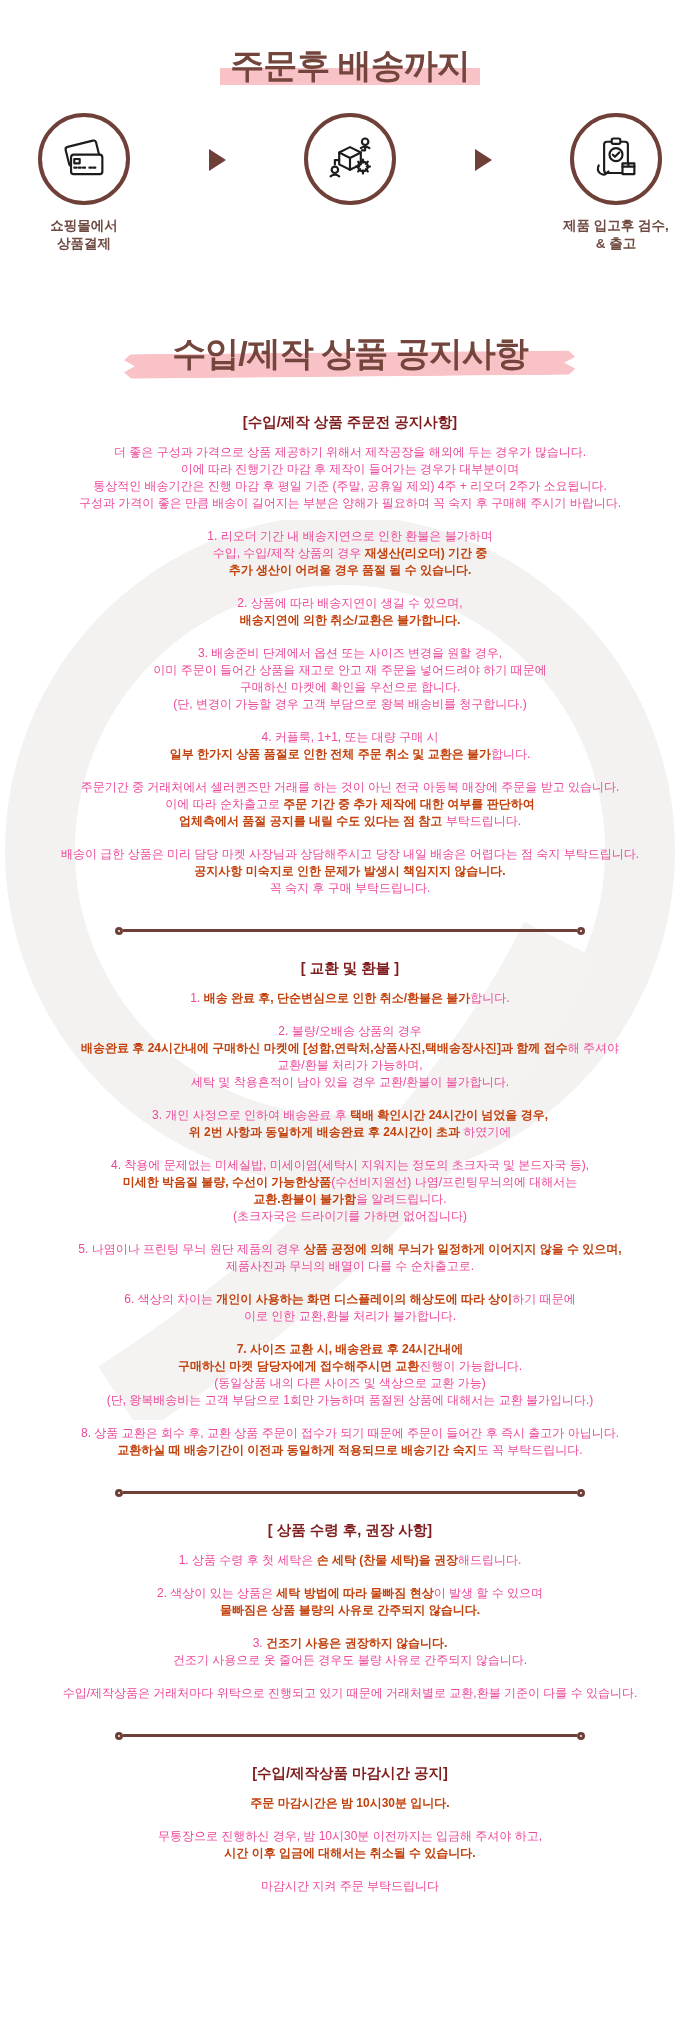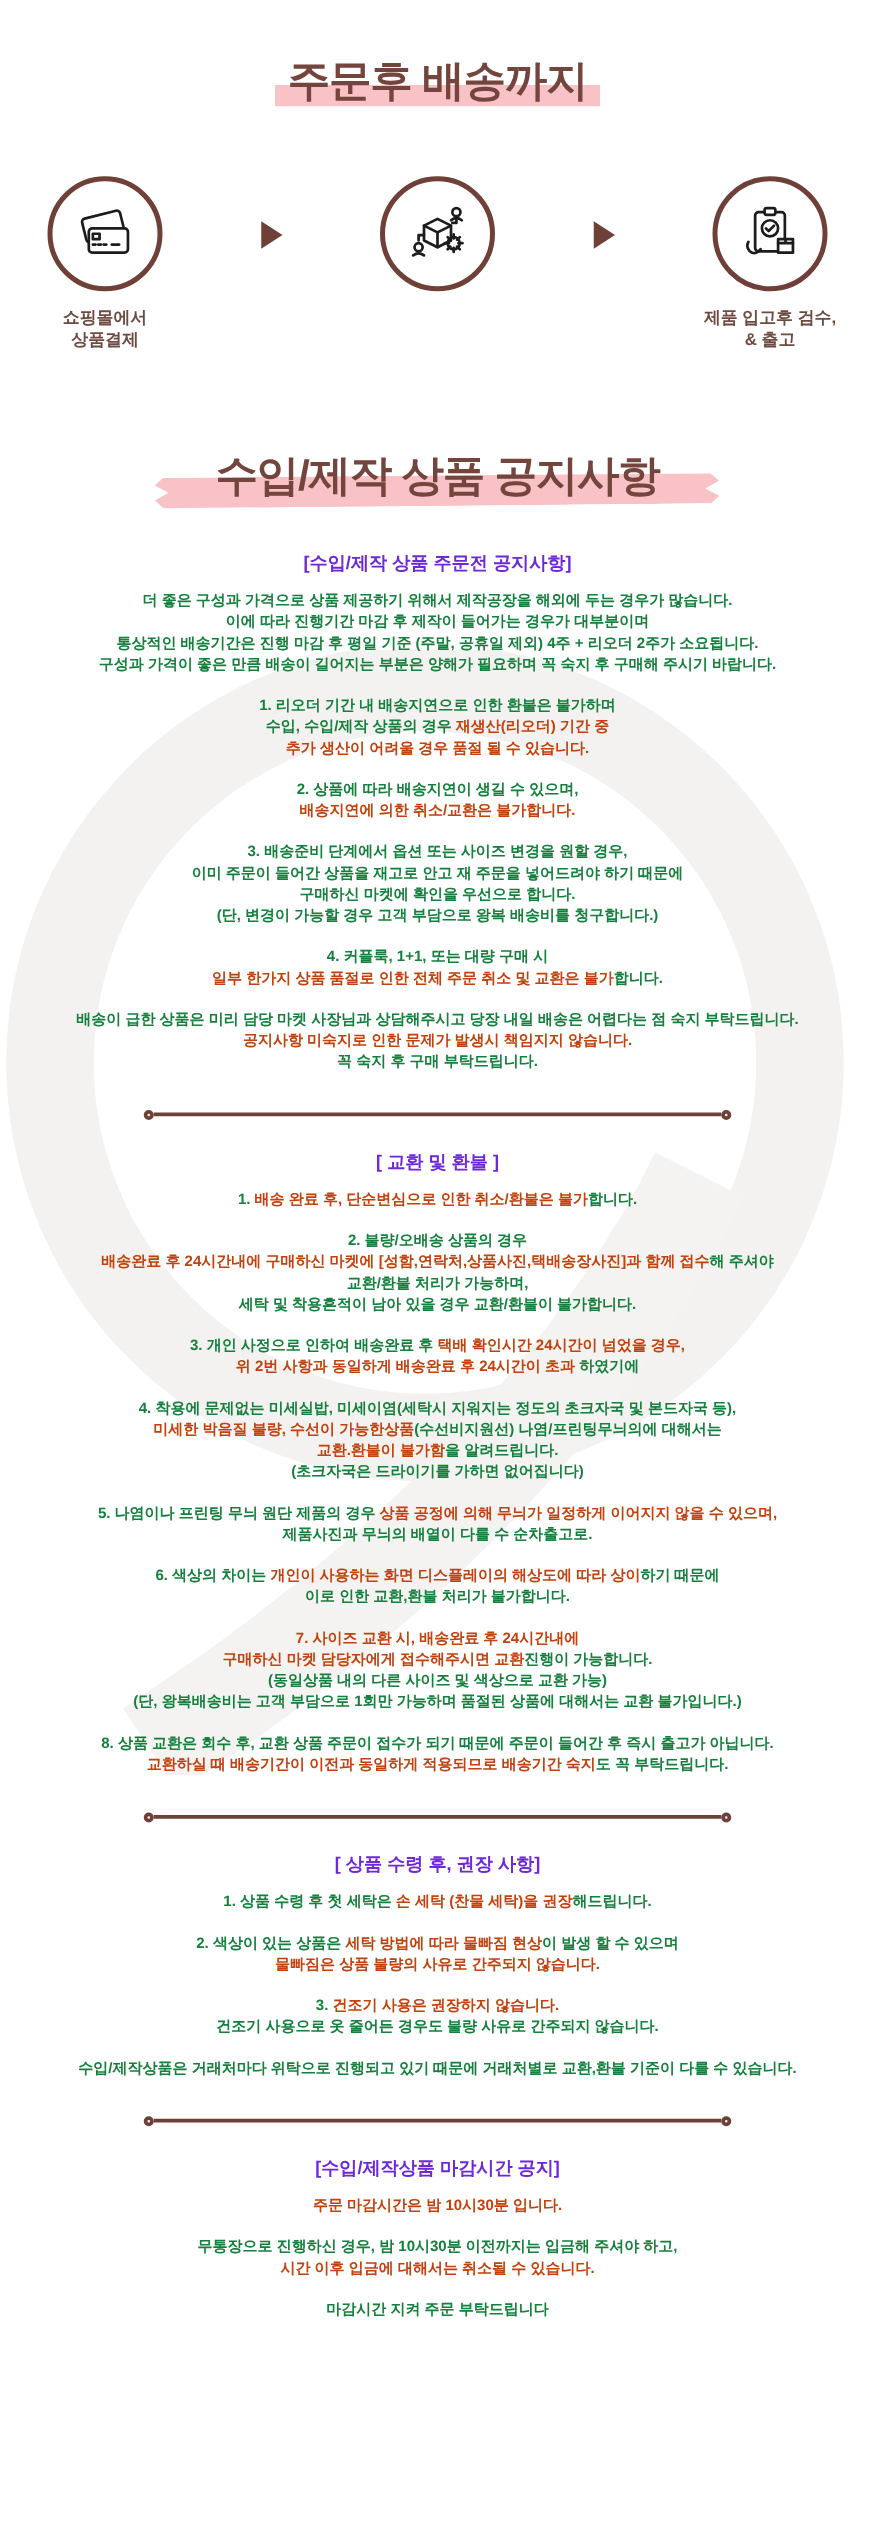--- a/index.html
+++ b/index.html
@@ -3,44 +3,44 @@
 <meta charset="utf-8">
 <style>
   * { margin:0; padding:0; box-sizing:border-box; }
   body { background:#ffffff; font-family:"Liberation Sans","DejaVu Sans",sans-serif; }
   .page { position:relative; width:700px; height:2030px; margin:0 auto; background:#fff;
           overflow:hidden; padding-top:46px; text-align:center; }
   .wm { position:absolute; left:0; top:520px; z-index:0; pointer-events:none; }
   .content { position:relative; z-index:1; }
 
   
-  .main-title-wrap { margin-bottom:56px; }
+  .main-title-wrap { margin-bottom:28px; }
   .main-title { position:relative; z-index:0; display:inline-block;
     font-size:34px; font-weight:900; letter-spacing:-1px; color:#74453c; line-height:1.15; }
   .band { position:absolute; z-index:-1; left:-10px; right:-10px; bottom:0px; height:17px;
     background:#f9c2c6; }
   .tape { position:absolute; z-index:-1; left:-48px; right:-48px; bottom:-4px; height:25px;
     background:#f9c2c6; transform:rotate(-0.6deg);
     clip-path:polygon(1.5% 0,98.5% 4%,100% 28%,97.5% 52%,100% 76%,98.5% 100%,1.5% 97%,0 72%,2.4% 48%,0 24%); }
 
   
   .process-row { display:flex; justify-content:space-between; align-items:flex-start; margin-bottom:80px; }
   .step { width:168px; }
   .circle { width:92px; height:92px; margin:0 auto; border:4px solid #6e4038; border-radius:50%;
     background:#fff; display:flex; align-items:center; justify-content:center; }
   .caption { margin-top:12px; font-size:13.5px; font-weight:bold; color:#6f4a41; line-height:1.35; }
   .arrow { width:0; height:0; margin:36px 2px 0 2px;
     border-left:17px solid #6e4038; border-top:11px solid transparent; border-bottom:11px solid transparent; }
 
   
-  .sec-heading { font-size:14.5px; font-weight:bold; color:#6d28d9; margin-bottom:12px; }
+  .sec-heading { font-size:14.5px; font-weight:bold; color:#7f1d1d; margin-bottom:12px; }
   .block { margin-bottom:16px; font-size:12px; line-height:17px; }
   .block.mt-lg { margin-top:16px; }
   .line { min-height:17px; }
-  .gray { color:#15803d;font-weight:bold; }
+  .gray { color:#ec4899; }
   .red  { color:#c2410c; font-weight:bold; }
 
   .divider { display:flex; align-items:center; width:470px; margin:30px auto 24px auto; }
   .divider .dot { width:8px; height:8px; border:3px solid #6e4038; border-radius:50%; background:#fff; }
   .divider .dline { flex:1; height:3px; background:#6e4038; }
 
   .icon-svg { stroke:#1c1c1c; fill:none; stroke-width:4; stroke-linecap:round; stroke-linejoin:round; }
 </style>
 </head>
 <body>
@@ -146,20 +146,25 @@
           <div class="line"><span class="gray">3. 배송준비 단계에서 옵션 또는 사이즈 변경을 원할 경우,</span></div>
           <div class="line"><span class="gray">이미 주문이 들어간 상품을 재고로 안고 재 주문을 넣어드려야 하기 때문에</span></div>
           <div class="line"><span class="gray">구매하신 마켓에 확인을 우선으로 합니다.</span></div>
           <div class="line"><span class="gray">(단, 변경이 가능할 경우 고객 부담으로 왕복 배송비를 청구합니다.)</span></div>
         </div>
         <div class="block">
           <div class="line"><span class="gray">4. 커플룩, 1+1, 또는 대량 구매 시</span></div>
           <div class="line"><span class="red">일부 한가지 상품 품절로 인한 전체 주문 취소 및 교환은 불가</span><span class="gray">합니다.</span></div>
         </div>
         <div class="block mt-lg">
+          <div class="line"><span class="gray">주문기간 중 거래처에서 셀러퀸즈만 거래를 하는 것이 아닌 전국 아동복 매장에 주문을 받고 있습니다.</span></div>
+          <div class="line"><span class="gray">이에 따라 순차출고로 </span><span class="red">주문 기간 중 추가 제작에 대한 여부를 판단하여</span></div>
+          <div class="line"><span class="red">업체측에서 품절 공지를 내릴 수도 있다는 점 참고</span><span class="gray"> 부탁드립니다.</span></div>
+        </div>
+        <div class="block mt-lg">
           <div class="line"><span class="gray">배송이 급한 상품은 미리 담당 마켓 사장님과 상담해주시고 당장 내일 배송은 어렵다는 점 숙지 부탁드립니다.</span></div>
           <div class="line"><span class="red">공지사항 미숙지로 인한 문제가 발생시 책임지지 않습니다.</span></div>
           <div class="line"><span class="gray">꼭 숙지 후 구매 부탁드립니다.</span></div>
         </div>
         <div class="divider">
           <div class="dot"></div>
           <div class="dline"></div>
           <div class="dot"></div>
         </div>
         <div class="sec-heading">[ 교환 및 환불 ]</div>

